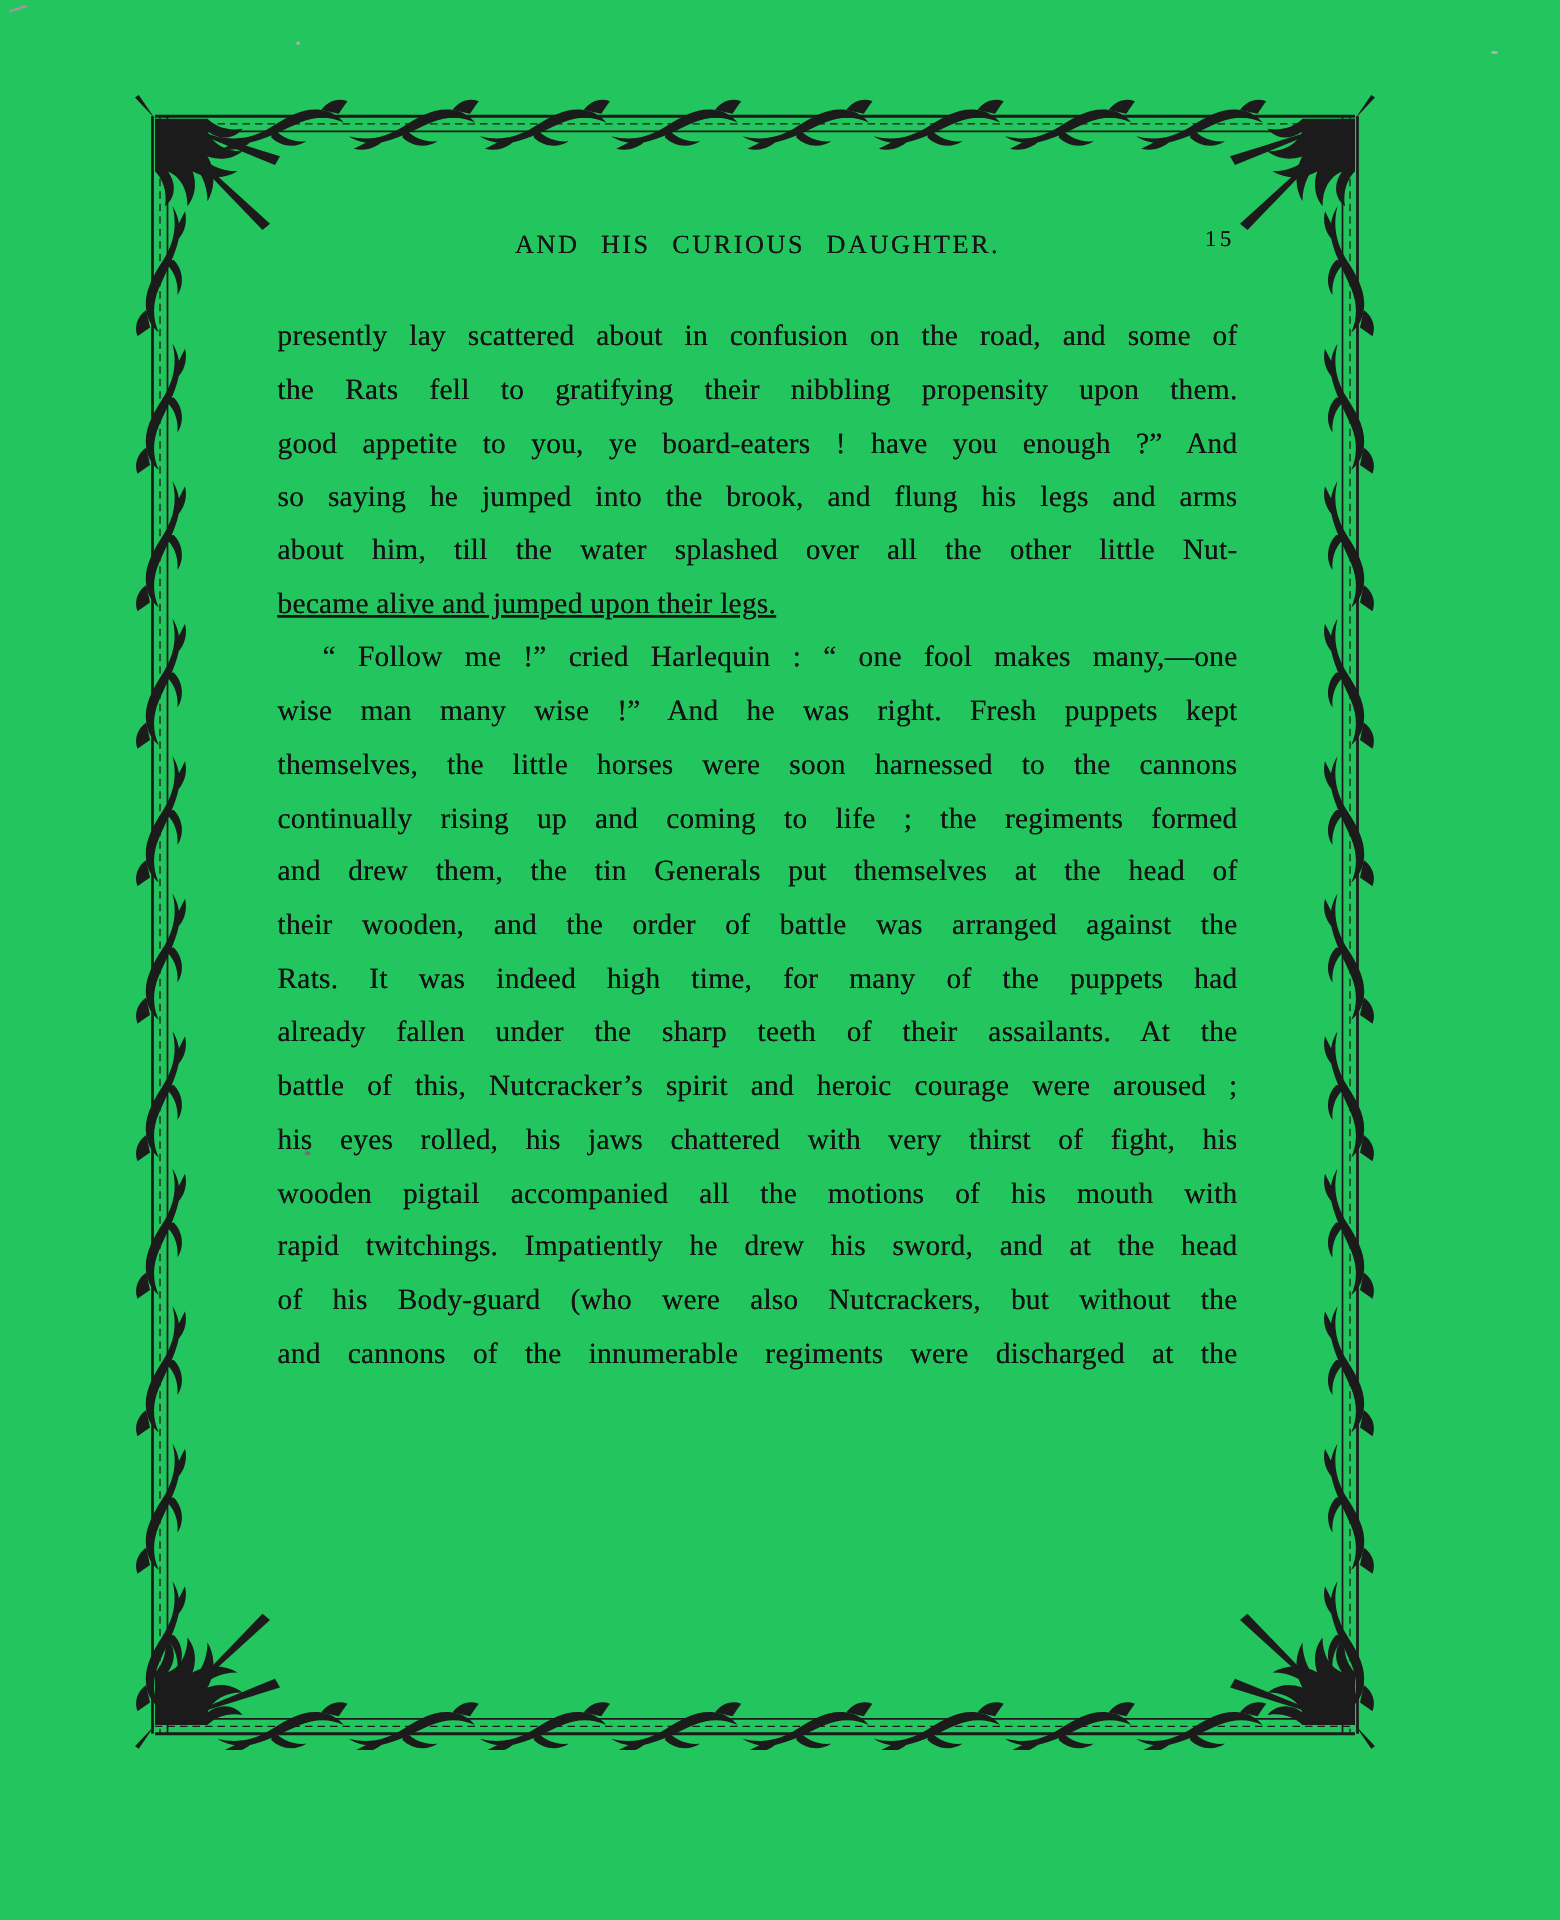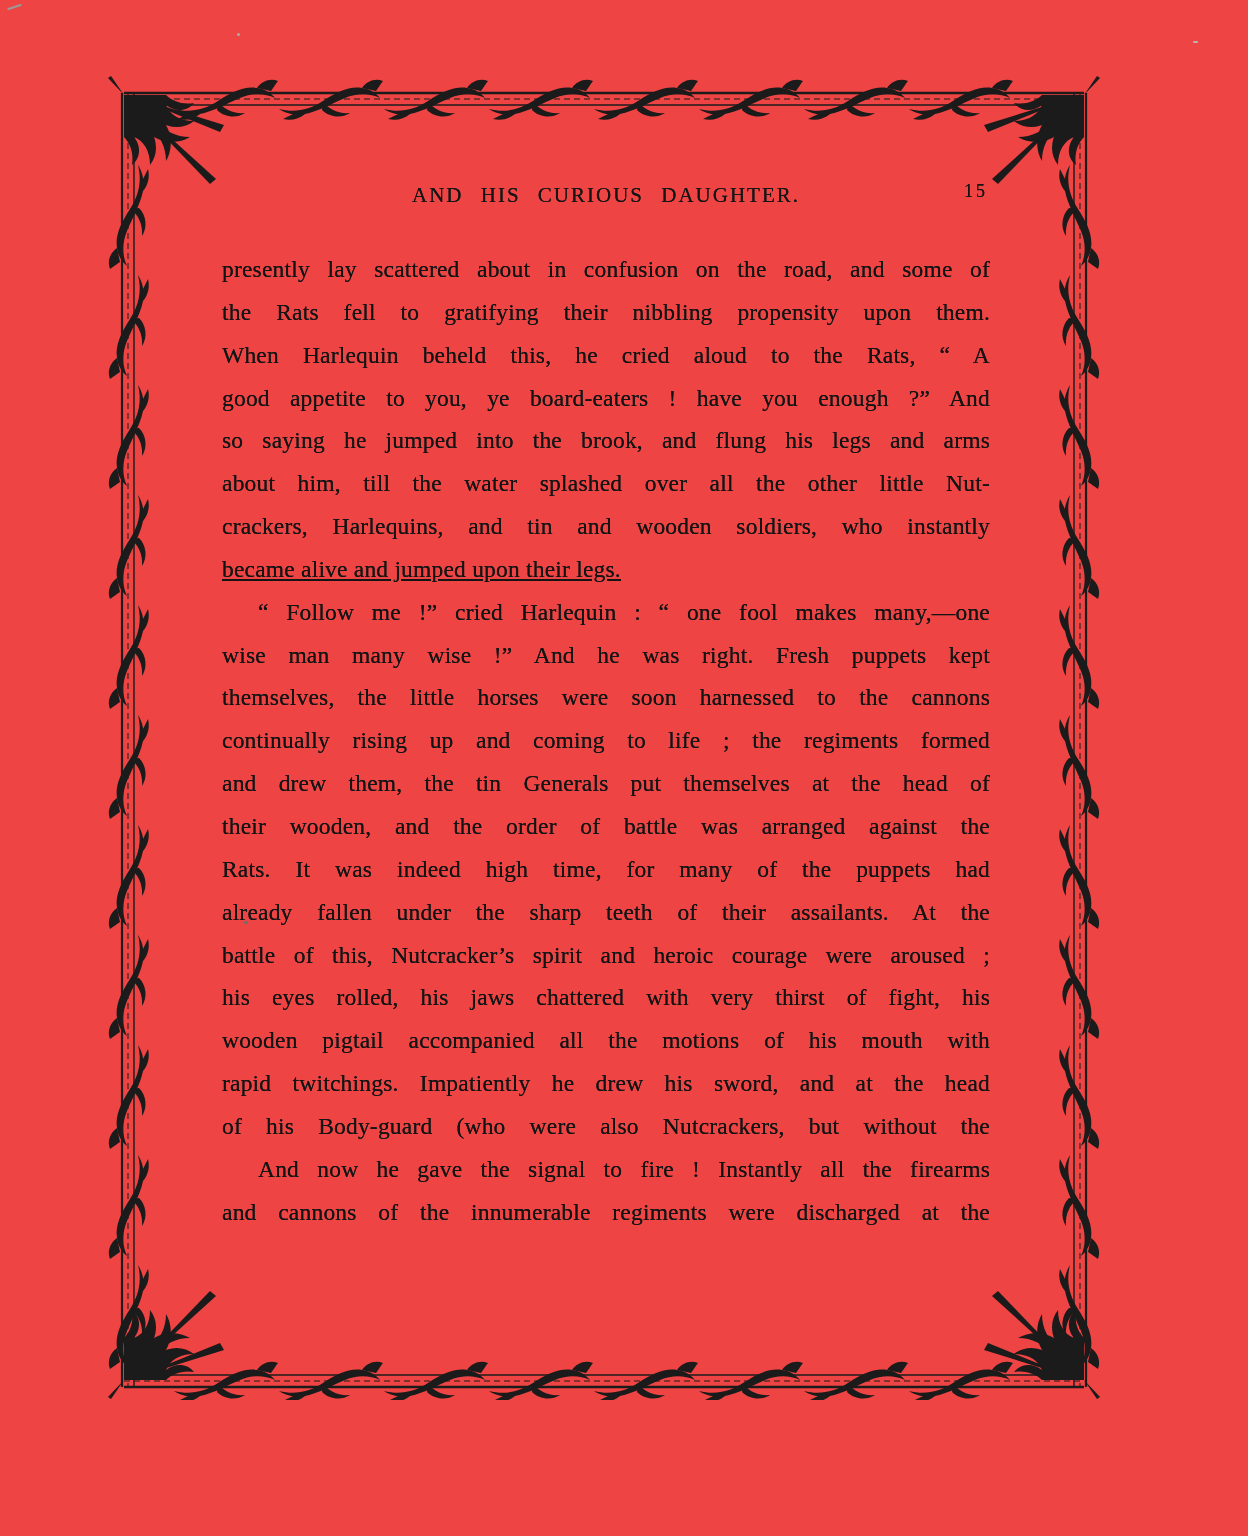--- a/index.html
+++ b/index.html
@@ -3,21 +3,21 @@
 <meta charset="utf-8">
 <style>
   html,body{margin:0;padding:0;}
   body{
     width:1248px;height:1536px;position:relative;
     background:#ffffff;
     font-family:"Liberation Serif","DejaVu Serif",serif;
     color:#141414;
     overflow:hidden;
   }
-  .page{position:absolute;inset:0;background:#ef4444;}
+  .page{position:absolute;inset:0;background:#22c55e;}
   .frame{position:absolute;left:104px;top:75px;}
   .header-row{
     position:absolute;left:222px;top:183px;width:768px;height:34px;
   }
   .running-header{
     text-align:center;
     font-size:21px;
     letter-spacing:2px;
     word-spacing:10px;
     color:#161616;
@@ -141,40 +141,37 @@
   </svg>
 
   <div class="header-row">
     <div class="running-header">AND HIS CURIOUS DAUGHTER.</div>
     <div class="page-number">15</div>
   </div>
 
   <div class="body-text">
     <div class="line">presently lay scattered about in confusion on the road, and some of</div>
     <div class="line">the Rats fell to gratifying their nibbling propensity upon them.</div>
-    <div class="line">When Harlequin beheld this, he cried aloud to the Rats, “ A</div>
     <div class="line">good appetite to you, ye board-eaters ! have you enough ?”  And</div>
     <div class="line">so saying he jumped into the brook, and flung his legs and arms</div>
     <div class="line">about him, till the water splashed over all the other little Nut-</div>
-    <div class="line">crackers, Harlequins, and tin and wooden soldiers, who instantly</div>
     <div class="line endp">became alive and jumped upon their legs.</div>
     <div class="line indent">“ Follow me !” cried Harlequin : “ one fool makes many,—one</div>
     <div class="line">wise man many wise !”  And he was right.  Fresh puppets kept</div>
     <div class="line">themselves, the little horses were soon harnessed to the cannons</div>
     <div class="line">continually rising up and coming to life ; the regiments formed</div>
     <div class="line">and drew them, the tin Generals put themselves at the head of</div>
     <div class="line">their wooden, and the order of battle was arranged against the</div>
     <div class="line">Rats.  It was indeed high time, for many of the puppets had</div>
     <div class="line">already fallen under the sharp teeth of their assailants.  At the</div>
     <div class="line">battle of this, Nutcracker’s spirit and heroic courage were aroused ;</div>
     <div class="line">his eyes rolled, his jaws chattered with very thirst of fight, his</div>
     <div class="line">wooden pigtail accompanied all the motions of his mouth with</div>
     <div class="line">rapid twitchings.  Impatiently he drew his sword, and at the head</div>
     <div class="line">of his Body-guard (who were also Nutcrackers, but without the</div>
-    <div class="line indent">And now he gave the signal to fire !  Instantly all the firearms</div>
     <div class="line">and cannons of the innumerable regiments were discharged at the</div>
   </div>
 
   <div class="speck s1"></div>
   <div class="speck s2"></div>
   <div class="speck s3"></div>
   <div class="speck s4"></div>
 </div>
 
 </body></html>

